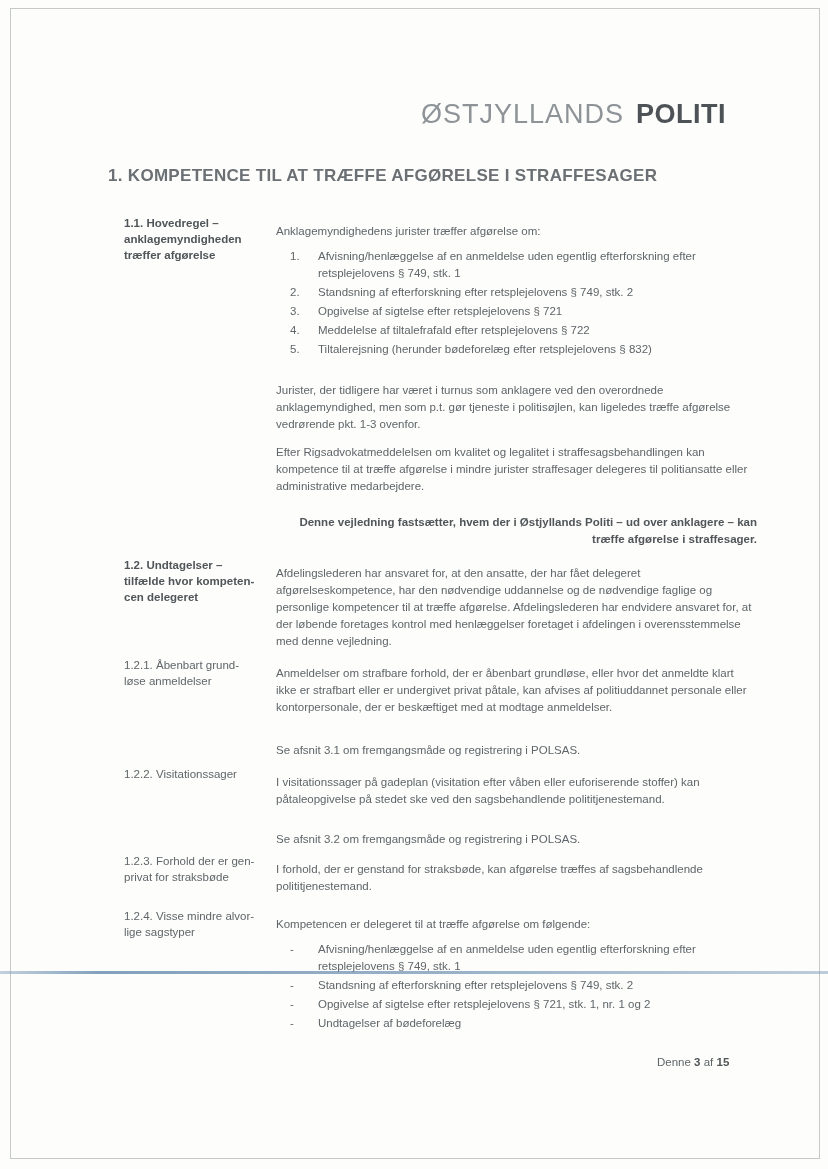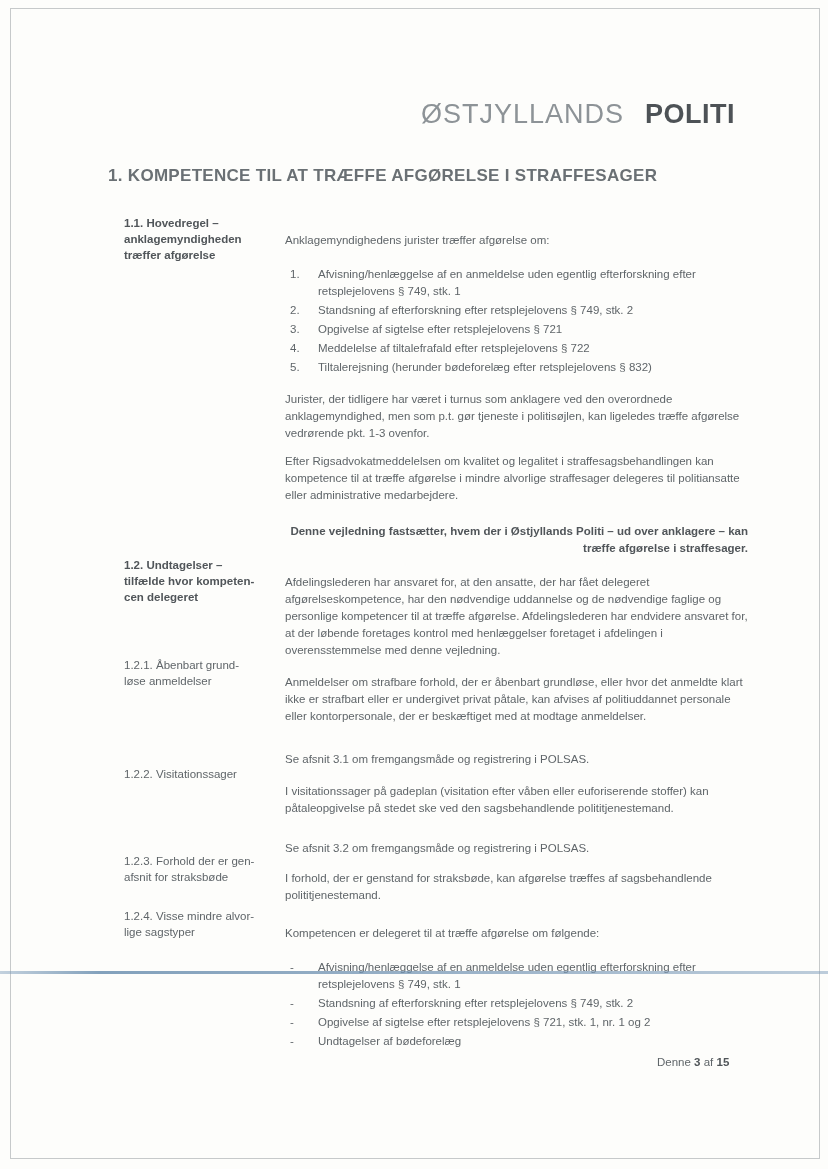--- a/index.html
+++ b/index.html
@@ -15,21 +15,21 @@
     overflow: hidden;
     color: var(--ink, #5f6569);
   }
   .scan-border {
     position: absolute; top: 8px; left: 10px; right: 8px; bottom: 10px;
     border: 1px solid var(--border, #c6c9ca);
     pointer-events: none;
   }
   .logo {
     position: absolute; top: 99px; left: 421px;
-    display: flex; align-items: baseline; gap: 21px;
+    display: flex; align-items: baseline; gap: 12px;
     white-space: nowrap;
   }
   .logo-light {
     font-size: 27px; font-weight: 400;
     letter-spacing: 1px;
     color: var(--logo-light, #8d9397);
   }
   .logo-bold {
     font-size: 27px; font-weight: 700;
     letter-spacing: 0.5px;
@@ -51,21 +51,21 @@
   }
   .margin-label.bold {
     font-weight: 700;
     color: var(--ink-bold, #54595d);
   }
   .body-block {
     position: absolute; left: 268px; width: 497px;
     font-size: 11.5px; line-height: 17px;
     color: var(--ink, #5f6569);
   }
-  .para { margin: 17px; }
+  .para { margin: 8px; }
   .para.bold { font-weight: 700; color: var(--ink-bold, #54595d); text-align: right; }
   .num-list, .dash-list { margin-top: 6px; padding-left: 22px; }
   .li { display: flex; margin-bottom: 2px; }
   .li .marker { flex: 0 0 28px; width: 28px; }
   .li .li-text { flex: 1; }
   .artifact-line {
     position: absolute; left: 0; top: 971px;
     width: 828px; height: 3px;
     background: linear-gradient(90deg,
       rgba(125,156,186,0.45),
@@ -122,21 +122,21 @@
         <span class="li-text">Tiltalerejsning (herunder bødeforelæg efter retsplejelovens § 832)</span>
       </div>
     </div>
   </div>
 
   <div class="body-block" style="top:374px">
     <p class="para">Jurister, der tidligere har været i turnus som anklagere ved den overordnede anklagemyndighed, men som p.t. gør tjeneste i politisøjlen, kan ligeledes træffe afgørelse vedrørende pkt. 1-3 ovenfor.</p>
   </div>
 
   <div class="body-block" style="top:436px">
-    <p class="para">Efter Rigsadvokatmeddelelsen om kvalitet og legalitet i straffesagsbehandlingen kan kompetence til at træffe afgørelse i mindre alvorlige straffesager delegeres til politiansatte eller administrative medarbejdere.</p>
+    <p class="para">Efter Rigsadvokatmeddelelsen om kvalitet og legalitet i straffesagsbehandlingen kan kompetence til at træffe afgørelse i mindre jurister straffesager delegeres til politiansatte eller administrative medarbejdere.</p>
   </div>
 
   <div class="body-block" style="top:506px">
     <p class="para bold">Denne vejledning fastsætter, hvem der i Østjyllands Politi – ud over anklagere – kan træffe afgørelse i straffesager.</p>
   </div>
 
   <div class="margin-label bold" style="top:557px">1.2. Undtagelser –
 tilfælde hvor kompeten-
 cen delegeret</div>
   <div class="body-block" style="top:557px">
@@ -154,21 +154,21 @@
 
   <div class="margin-label" style="top:766px">1.2.2. Visitationssager</div>
   <div class="body-block" style="top:766px">
     <p class="para">I visitationssager på gadeplan (visitation efter våben eller euforiserende stoffer) kan påtaleopgivelse på stedet ske ved den sagsbehandlende polititjenestemand.</p>
   </div>
   <div class="body-block" style="top:823px">
     <p class="para">Se afsnit 3.2 om fremgangsmåde og registrering i POLSAS.</p>
   </div>
 
   <div class="margin-label" style="top:853px">1.2.3. Forhold der er gen-
-afsnit for straksbøde</div>
+privat for straksbøde</div>
   <div class="body-block" style="top:853px">
     <p class="para">I forhold, der er genstand for straksbøde, kan afgørelse træffes af sagsbehandlende polititjenestemand.</p>
   </div>
 
   <div class="margin-label" style="top:908px">1.2.4. Visse mindre alvor-
 lige sagstyper</div>
   <div class="body-block" style="top:908px">
     <p class="para">Kompetencen er delegeret til at træffe afgørelse om følgende:</p>
     <div class="dash-list">
       <div class="li">

